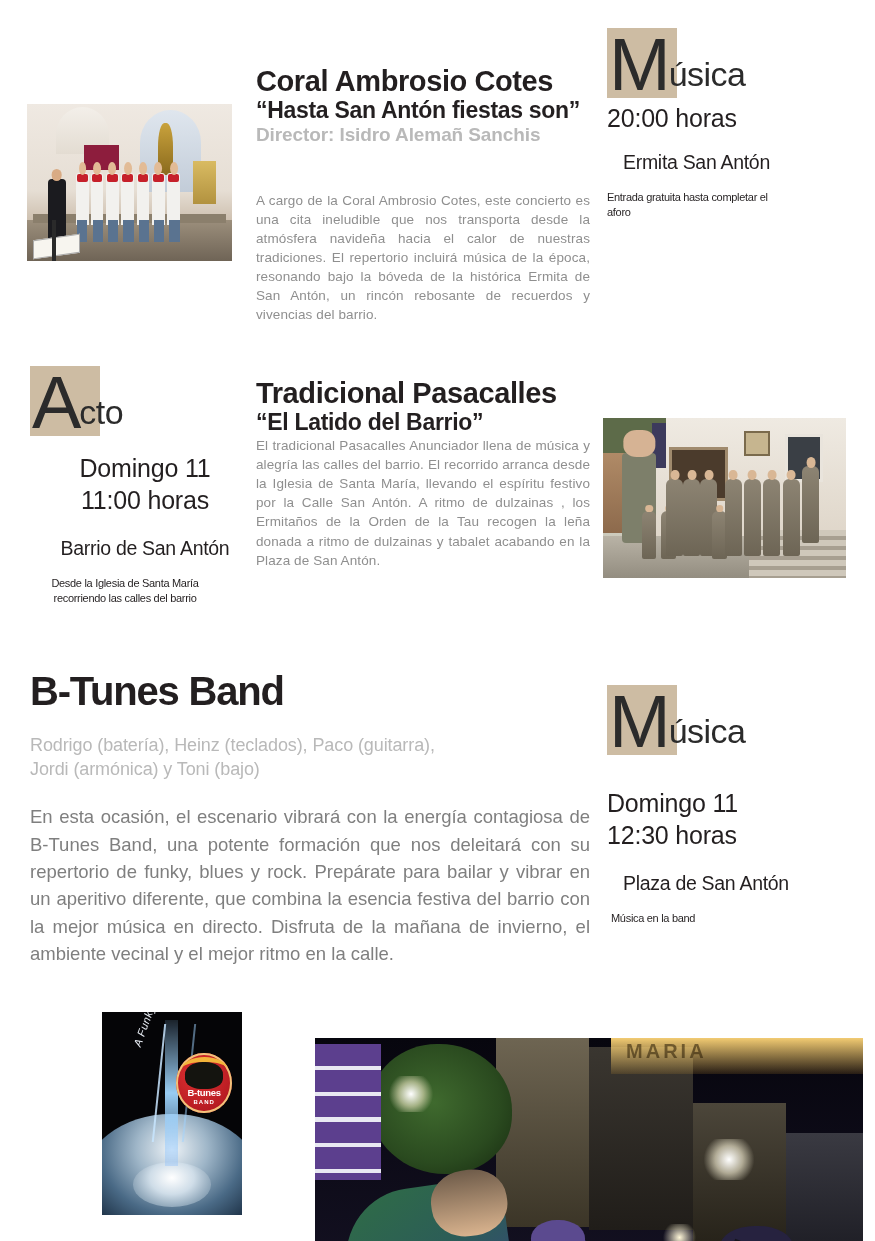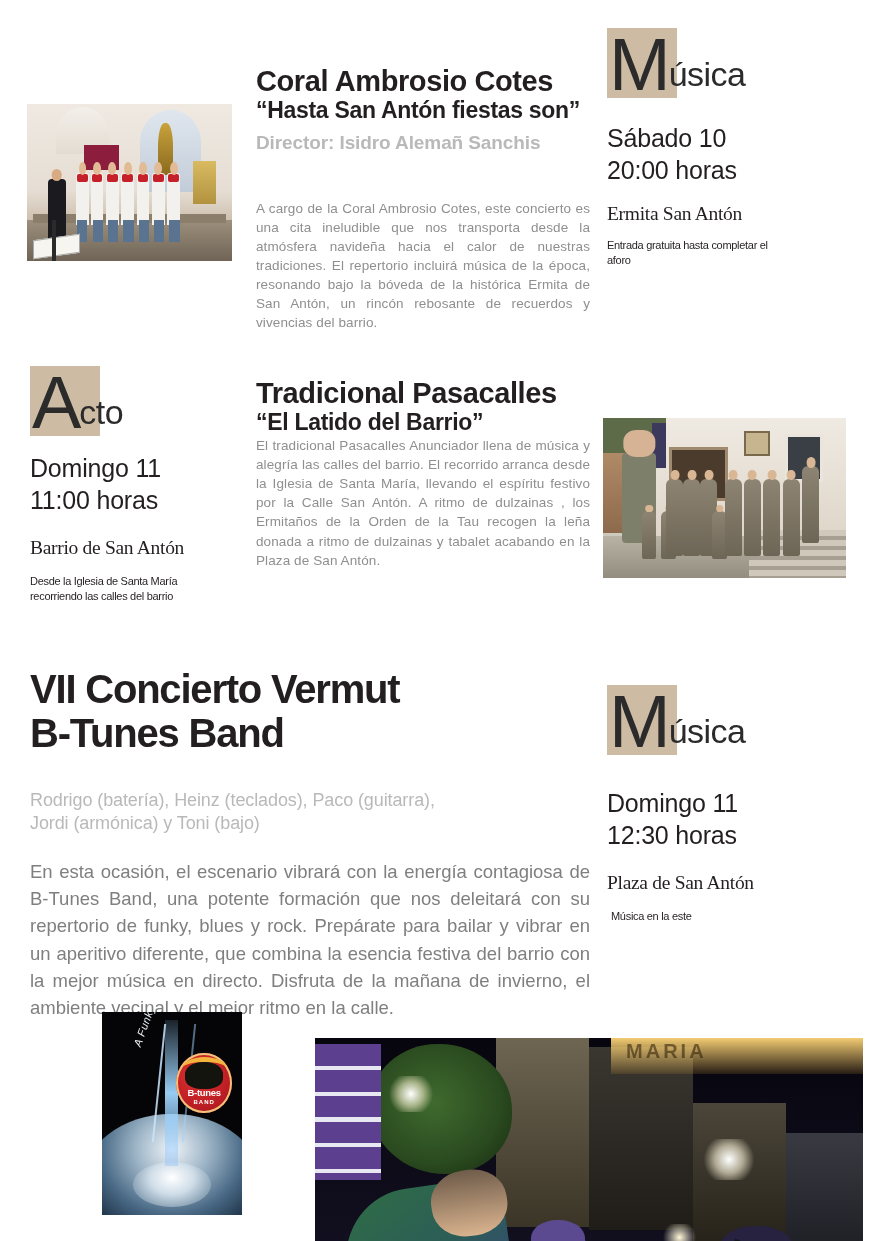--- a/index.html
+++ b/index.html
@@ -87,23 +87,22 @@
     font-size:25px;
     line-height:1.28;
     color:#231f20;
     margin:0;
     letter-spacing:-0.2px;
   }
   .meta-where{
     font-size:19.5px;
     line-height:1.25;
     color:#231f20;
-    margin:0;
+    margin:16px;
     letter-spacing:-0.3px;
-    font-family:Liberation Serif, serif;
   }
   .meta-note{
     font-size:11px;
     line-height:1.3;
     color:#231f20;
     margin:0;
     letter-spacing:-0.3px;
   }
 
   
@@ -306,38 +305,37 @@
     <div class="legs" style="left:62%;"></div>
     <div class="legs" style="left:69.5%;"></div>
     <div class="cond"></div>
     <div class="stand"></div>
     <div class="standleg"></div>
   </div>
 
   <div class="abs" style="left:256px;top:66px;width:334px;">
     <h2 class="ev-title">Coral Ambrosio Cotes</h2>
     <h3 class="ev-subtitle">“Hasta San Antón fiestas son”</h3>
-    <p class="ev-credit" style="margin-top:8px;">Director: Isidro Alemañ Sanchis</p>
+    <p class="ev-credit" style="">Director: Isidro Alemañ Sanchis</p>
     <p class="ev-body" style="margin-top:44px;">A cargo de la Coral Ambrosio Cotes, este concierto es una cita ineludible que nos transporta desde la atmósfera navideña hacia el calor de nuestras tradiciones. El repertorio incluirá música de la época, resonando bajo la bóveda de la histórica Ermita de San Antón, un rincón rebosante de recuerdos y vivencias del barrio.</p>
   </div>
 
   <div class="abs" style="left:607px;top:28px;width:250px;">
     <div class="cat">
       <div class="sq"></div>
       <div class="catword">
         <span class="cap">M</span><span class="rest">úsica</span>
       </div>
     </div>
-    <p class="meta-when" style="margin-top:20px;">Sábado 10</p>
     <p class="meta-when">20:00 horas</p>
     <p class="meta-where" style="margin-top:16px;">Ermita San Antón</p>
     <p class="meta-note" style="margin-top:12px;width:180px;">Entrada gratuita hasta completar el aforo</p>
   </div>
 
-  <div class="abs" style="left:30px;top:366px;width:230px;">
+  <div class="abs" style="left:30px;top:366px;width:230px;text-align:center;">
     <div class="cat">
       <div class="sq"></div>
       <div class="catword">
         <span class="cap">A</span><span class="rest">cto</span>
       </div>
     </div>
     <p class="meta-when" style="margin-top:12px;">Domingo 11</p>
     <p class="meta-when">11:00 horas</p>
     <p class="meta-where" style="margin-top:20px;">Barrio de San Antón</p>
     <p class="meta-note" style="margin-top:14px;width:190px;">Desde la Iglesia de Santa María recorriendo las calles del barrio</p>
@@ -368,37 +366,36 @@
     <div class="monk" style="left:40%;"></div>
     <div class="monk small" style="left:45%;"></div>
     <div class="monk" style="left:50%;"></div>
     <div class="monk" style="left:58%;"></div>
     <div class="monk" style="left:66%;"></div>
     <div class="monk" style="left:74%;"></div>
     <div class="monk" style="left:82%;bottom:22%;"></div>
   </div>
 
   <div class="abs" style="left:30px;top:668px;width:560px;">
-    <h2 class="big-title">VII Concierto Vermut</h2>
     <h2 class="big-title" style="margin-top:2px;">B-Tunes Band</h2>
-    <p class="big-credit" style="margin-top:34px;width:430px;">Rodrigo (batería), Heinz (teclados), Paco (guitarra), Jordi (armónica) y Toni (bajo)</p>
+    <p class="big-credit" style="margin-top:22px;width:430px;">Rodrigo (batería), Heinz (teclados), Paco (guitarra), Jordi (armónica) y Toni (bajo)</p>
     <p class="big-body" style="margin-top:22px;">En esta ocasión, el escenario vibrará con la energía contagiosa de B-Tunes Band, una potente formación que nos deleitará con su repertorio de funky, blues y rock. Prepárate para bailar y vibrar en un aperitivo diferente, que combina la esencia festiva del barrio con la mejor música en directo. Disfruta de la mañana de invierno, el ambiente vecinal y el mejor ritmo en la calle.</p>
   </div>
 
   <div class="abs" style="left:607px;top:685px;width:250px;">
     <div class="cat">
       <div class="sq"></div>
       <div class="catword">
         <span class="cap">M</span><span class="rest">úsica</span>
       </div>
     </div>
     <p class="meta-when" style="margin-top:28px;">Domingo 11</p>
     <p class="meta-when">12:30 horas</p>
     <p class="meta-where" style="margin-top:20px;">Plaza de San Antón</p>
-    <p class="meta-note" style="margin-top:14px;padding-left:4px;">Música en la este</p>
+    <p class="meta-note" style="margin-top:14px;padding-left:4px;">Música en la band</p>
   </div>
 
   <div class="photo ph-poster abs" style="left:102px;top:1012px;width:140px;height:203px;">
     <div class="dish"></div>
     <div class="dish2"></div>
     <div class="bolt2"></div>
     <div class="bolt"></div>
     <div class="slogan">A Funky Blues Rock band</div>
     <div class="logo">
       <div class="arc"></div>

